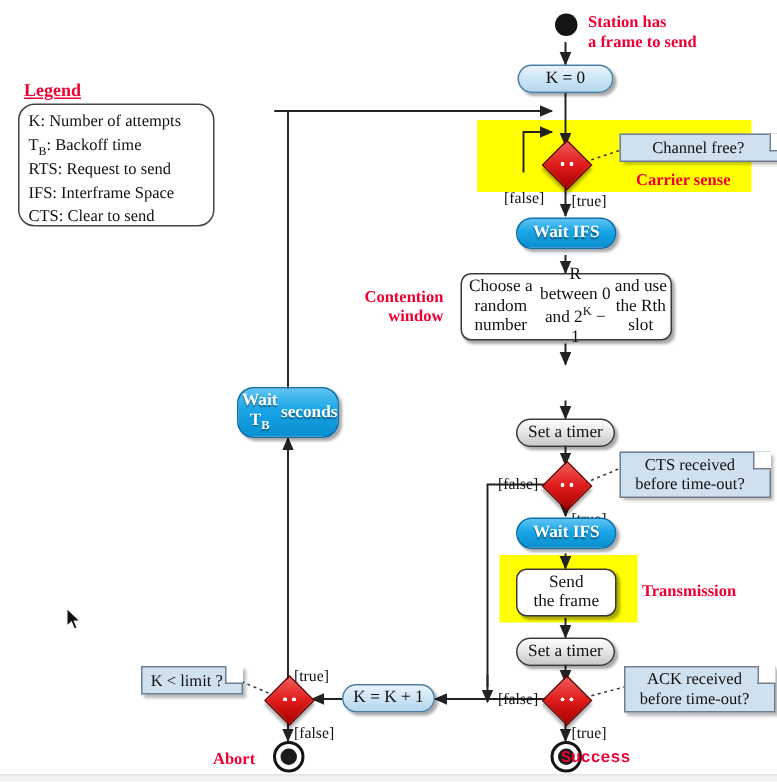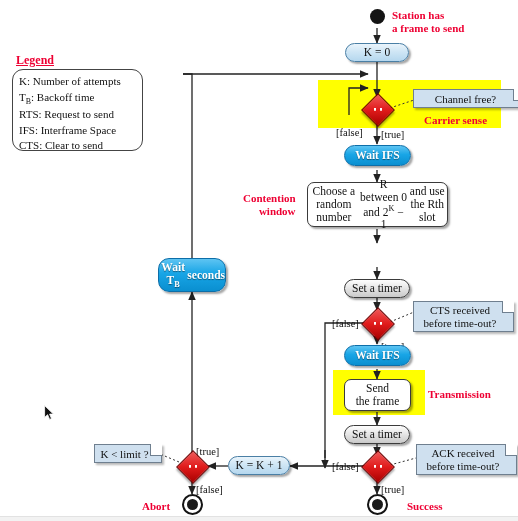--- a/index.html
+++ b/index.html
@@ -264,21 +264,21 @@
     </div>
   <div class="lbl" style="left:332px;top:451px;">[false]</div>
   <div class="lbl" style="left:381px;top:474px;">[true]</div>
   <div class="note" style="left:416px;top:444px;width:101px;height:31px;">
     <span>ACK received</span><br>
     <span>before time-out?</span>
     <span class="fold"></span>
   </div>
 
   <div class="final" style="left:367px;top:494px;"></div>
-  <div class="red" style="left:407px;top:500px;">Success</div>
+  <div class="red" style="left:374px;top:500px;font-family:Liberation Mono, monospace;">Success</div>
 
   <div class="node ifs" style="left:158px;top:258px;width:68px;height:34px;flex-direction:row;">
     <span class="sub">Wait T<sub>B</sub></span>
     <span class="sub">seconds</span>
   </div>
 
   <div class="lbl" style="left:196px;top:436px;">[true]</div>
   <div class="diamond" style="left:181px;top:455px;">
       <i></i>
     </div>

